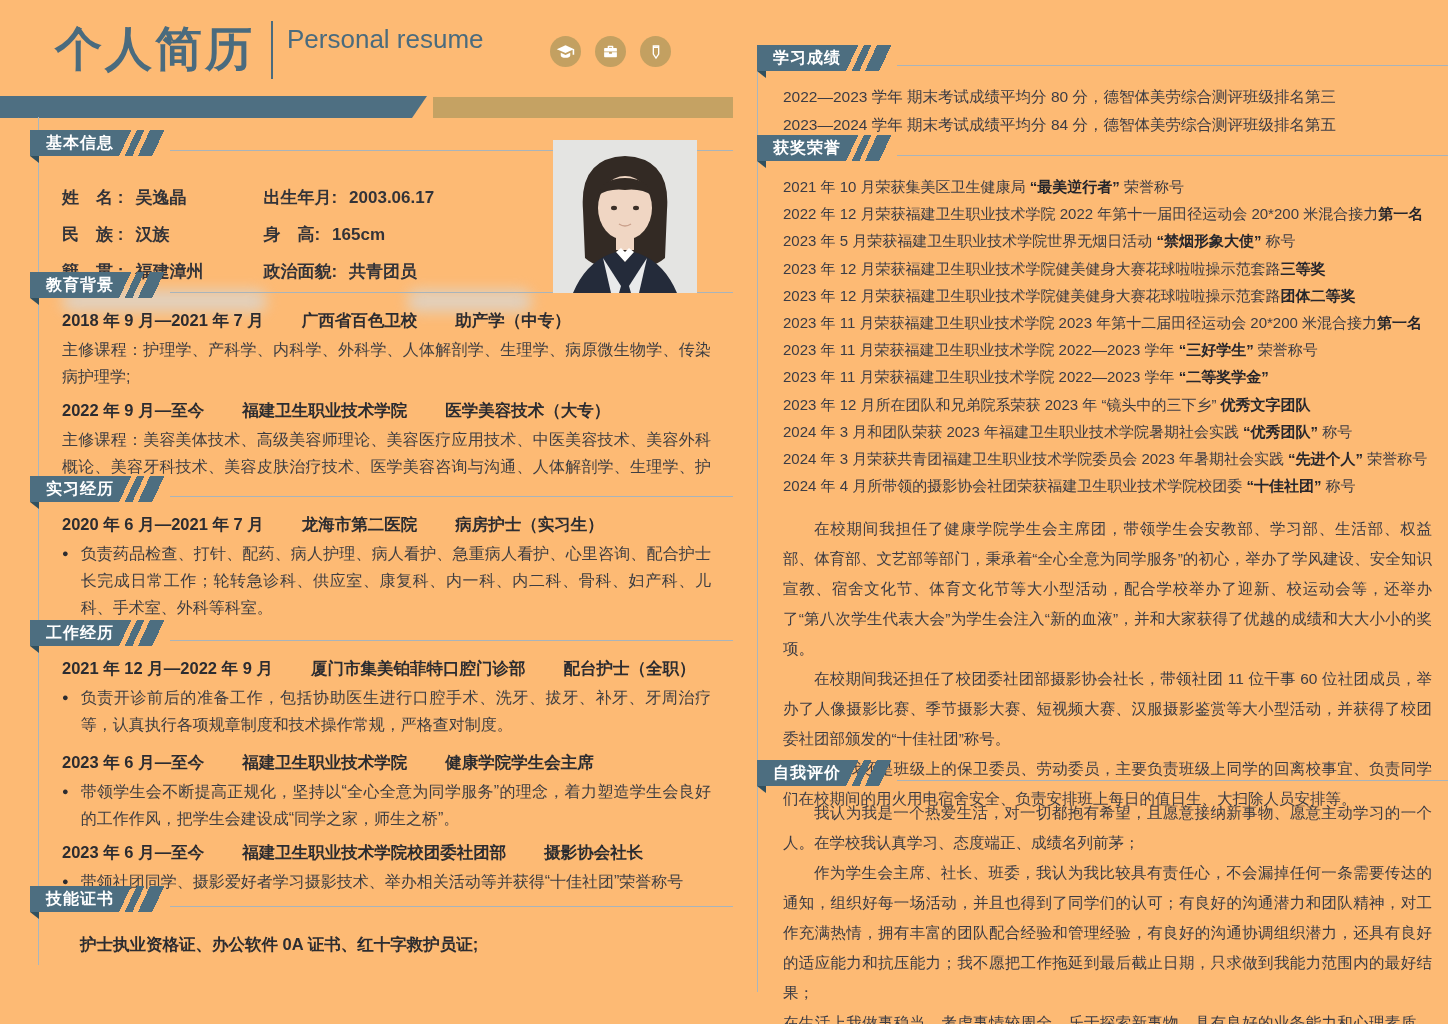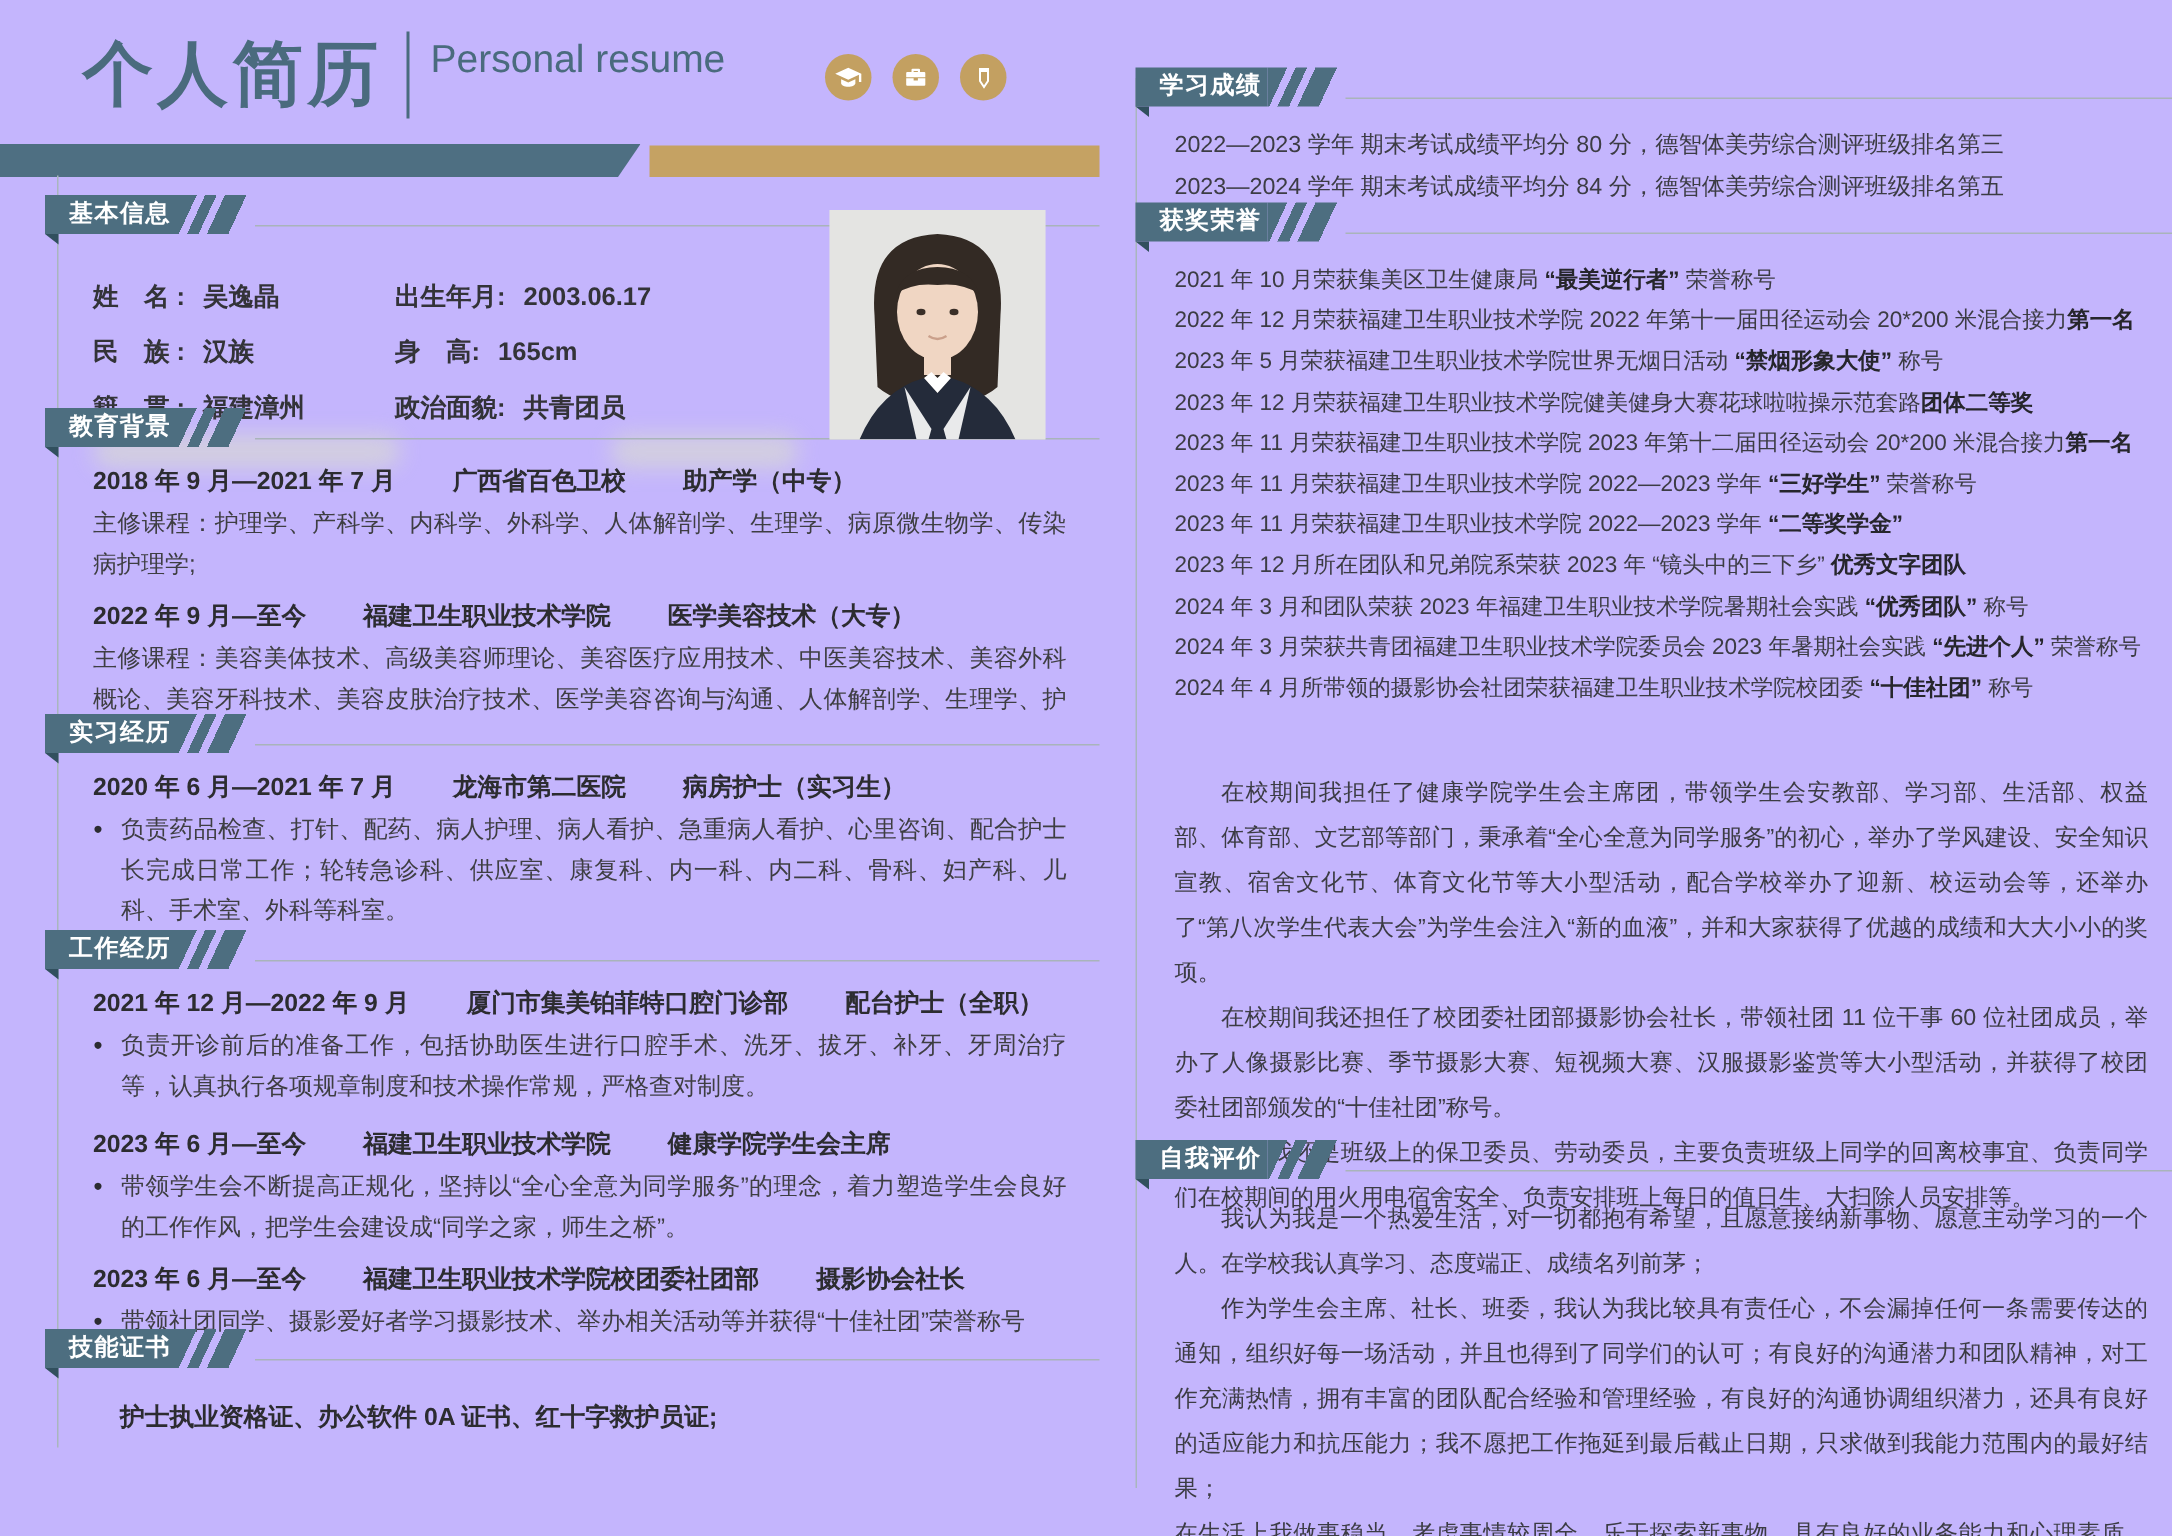--- a/index.html
+++ b/index.html
@@ -1,17 +1,17 @@
 <!DOCTYPE html>
 <html><head>
 <meta charset="utf-8">
 <style>
   html,body{margin:0;padding:0;}
   body{font-family:"Liberation Sans","DejaVu Sans",sans-serif;background:#e9e9e9;}
-  #page{position:relative;width:1448px;height:1024px;background:#c4b5fd;overflow:hidden;color:#3b3b40;}
+  #page{position:relative;width:1448px;height:1024px;background:#fdba74;overflow:hidden;color:#3b3b40;}
 
   
   #header{position:absolute;left:55px;top:18px;display:flex;align-items:center;}
   .title-cn{font-size:47px;font-weight:700;color:#4a6b7e;letter-spacing:3px;}
   .title-divider{width:2px;height:58px;background:#4a6b7e;margin:0 14px 0 16px;}
   .title-en{font-size:26px;color:#4a6b7e;align-self:flex-start;margin-top:6px;}
   #header-icons{position:absolute;left:550px;top:36px;display:flex;gap:14px;}
   .hicon{width:31px;height:31px;border-radius:50%;background:#c3a061;display:flex;align-items:center;justify-content:center;}
   .hicon svg{display:block;}
 
@@ -244,20 +244,21 @@
     <div class="section" style="top:135px;">
       <div class="sec-head">
           <span class="sec-badge">获奖荣誉</span>
           <span class="sec-tail"></span>
           <span class="sec-rule"></span>
         </div>
       <div class="sec-body" id="awards-body">
           <div class="award-row"><span>2021 年 10 月荣获集美区卫生健康局 </span><span class="b">“最美逆行者”</span><span> 荣誉称号</span></div>
           <div class="award-row"><span>2022 年 12 月荣获福建卫生职业技术学院 2022 年第十一届田径运动会 20*200 米混合接力</span><span class="b">第一名</span></div>
           <div class="award-row"><span>2023 年 5 月荣获福建卫生职业技术学院世界无烟日活动 </span><span class="b">“禁烟形象大使”</span><span> 称号</span></div>
+          <div class="award-row"><span>2023 年 12 月荣获福建卫生职业技术学院健美健身大赛花球啦啦操示范套路</span><span class="b">三等奖</span></div>
           <div class="award-row"><span>2023 年 12 月荣获福建卫生职业技术学院健美健身大赛花球啦啦操示范套路</span><span class="b">团体二等奖</span></div>
           <div class="award-row"><span>2023 年 11 月荣获福建卫生职业技术学院 2023 年第十二届田径运动会 20*200 米混合接力</span><span class="b">第一名</span></div>
           <div class="award-row"><span>2023 年 11 月荣获福建卫生职业技术学院 2022—2023 学年 </span><span class="b">“三好学生”</span><span> 荣誉称号</span></div>
           <div class="award-row"><span>2023 年 11 月荣获福建卫生职业技术学院 2022—2023 学年 </span><span class="b">“二等奖学金”</span></div>
           <div class="award-row"><span>2023 年 12 月所在团队和兄弟院系荣获 2023 年 “镜头中的三下乡” </span><span class="b">优秀文字团队</span></div>
           <div class="award-row"><span>2024 年 3 月和团队荣获 2023 年福建卫生职业技术学院暑期社会实践 </span><span class="b">“优秀团队”</span><span> 称号</span></div>
           <div class="award-row"><span>2024 年 3 月荣获共青团福建卫生职业技术学院委员会 2023 年暑期社会实践 </span><span class="b">“先进个人”</span><span> 荣誉称号</span></div>
           <div class="award-row"><span>2024 年 4 月所带领的摄影协会社团荣获福建卫生职业技术学院校团委 </span><span class="b">“十佳社团”</span><span> 称号</span></div>
         </div>
     </div>

